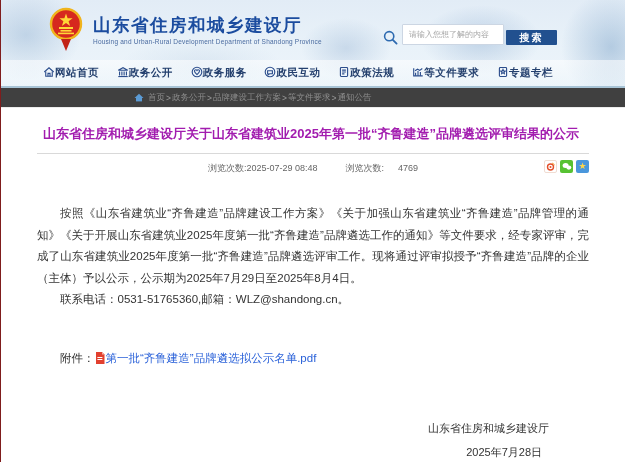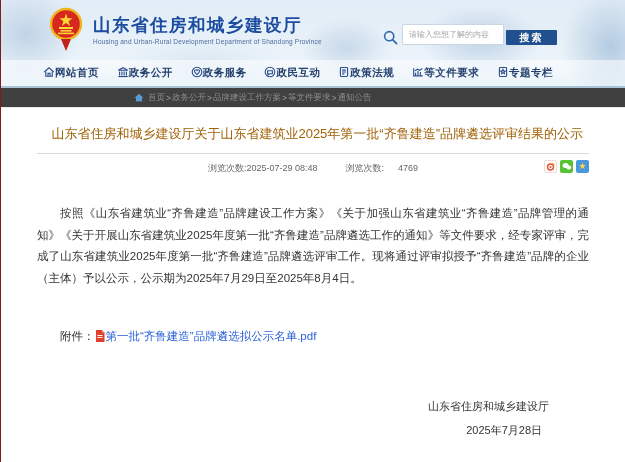--- a/index.html
+++ b/index.html
@@ -66,21 +66,21 @@
     background:#404040; border-bottom:1px solid #ececec;
     font-size:8.5px; color:#8c8c8c; white-space:nowrap;
   }
   .breadcrumb .crumb { cursor:pointer; }
   .breadcrumb .sep { margin:0 1px; color:#9a9a9a; }
   .bc-home { width:10px; height:9px; margin-right:4px; }
 
   
   .content { padding:0 36px; background:#fff; }
   .article-title {
-    text-align:right; font-size:13px; font-weight:normal; color:#a16207;
+    text-align:left; font-size:13px; font-weight:bold; color:#a21caf;
     margin:17px 6px 11px; line-height:17px;
   }
   .title-divider { border-top:1px solid #d9d9d9; }
   .meta { position:relative; text-align:center; font-size:9px; color:#666; padding:8px 0 6px; }
   .meta .gap { display:inline-block; width:28px; }
   .meta .views-value { margin-left:14px; }
   .share { position:absolute; right:0; top:6px; display:flex; gap:3px; }
   .share-icon {
     width:13px; height:13px; border-radius:2px; display:flex; align-items:center; justify-content:center;
     cursor:pointer; overflow:hidden;
@@ -230,20 +230,21 @@
               <ellipse cx="3.6" cy="3.4" rx="3" ry="2.5" fill="#fff"></ellipse>
               <ellipse cx="6.8" cy="5.6" rx="2.5" ry="2.1" fill="#fff"></ellipse>
             </svg>
         </span>
         <span class="share-icon fav">★</span>
       </span>
     </div>
 
     <div class="body-text">
       <p>按照《山东省建筑业“齐鲁建造”品牌建设工作方案》《关于加强山东省建筑业“齐鲁建造”品牌管理的通知》《关于开展山东省建筑业2025年度第一批“齐鲁建造”品牌遴选工作的通知》等文件要求，经专家评审，完成了山东省建筑业2025年度第一批“齐鲁建造”品牌遴选评审工作。现将通过评审拟授予“齐鲁建造”品牌的企业（主体）予以公示，公示期为2025年7月29日至2025年8月4日。</p>
+      <p>联系电话：0531-51765360,邮箱：WLZ@shandong.cn。</p>
     </div>
 
     <div class="attachment">
       <span>附件：</span><svg class="pdf-ico" viewBox="0 0 10 12">
           <path d="M1 0 H7 L9.5 2.5 V12 H1 Z" fill="#e2402f"></path>
           <path d="M7 0 L9.5 2.5 H7 Z" fill="#f6b2a8"></path>
           <rect x="2.4" y="5" width="5" height="1" fill="#fff"></rect>
           <rect x="2.4" y="7" width="5" height="1" fill="#fff"></rect>
         </svg><a>第一批“齐鲁建造”品牌遴选拟公示名单.pdf</a>
     </div>

